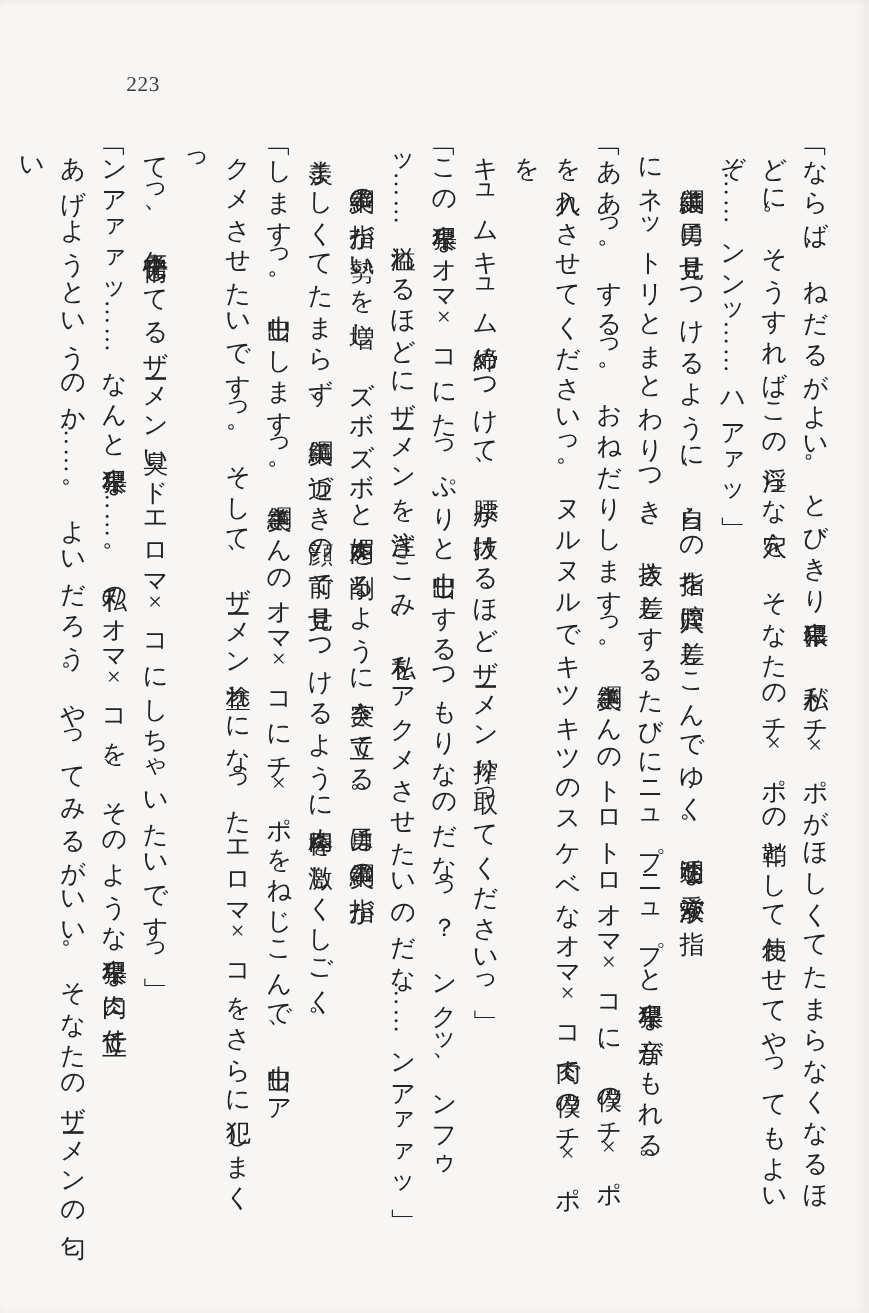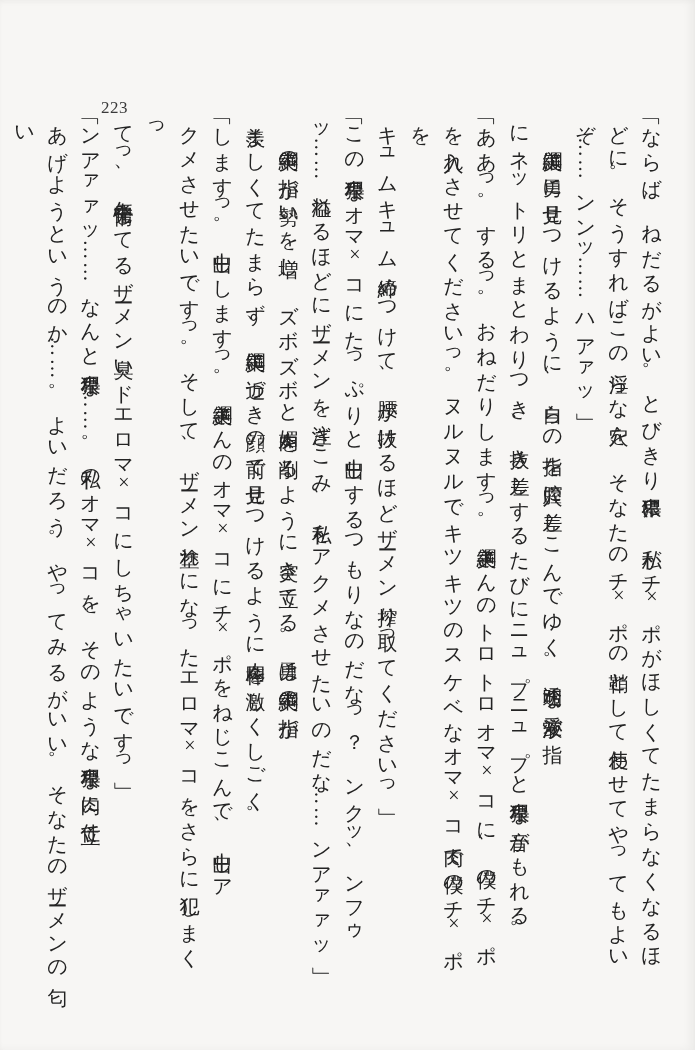--- a/index.html
+++ b/index.html
@@ -19,21 +19,20 @@
     background: #f7f6f4;
     box-shadow: inset -5px 0 8px rgba(0,0,0,0.045), inset 0 2px 4px rgba(0,0,0,0.02);
   }
   .page-number {
     position: absolute;
     top: 58px;
     left: 101px;
     font-size: 17px;
     letter-spacing: 0.5px;
     color: #3a3a3a;
-    margin-top: 40px;
   }
   .text-block {
     position: absolute;
     top: 112px;
     right: 27px;
     width: 561px;   
     height: 872px;
     writing-mode: vertical-rl;
     text-orientation: mixed;
     font-size: 20px;

